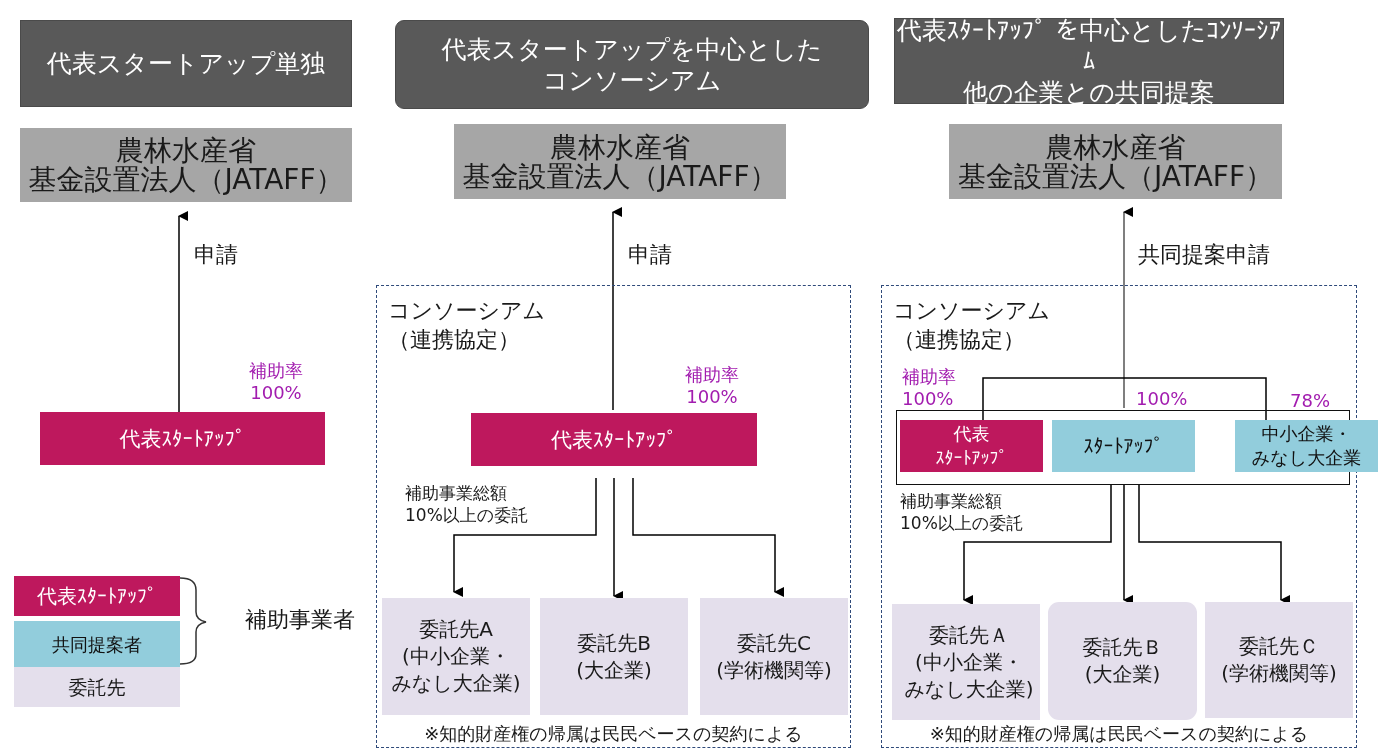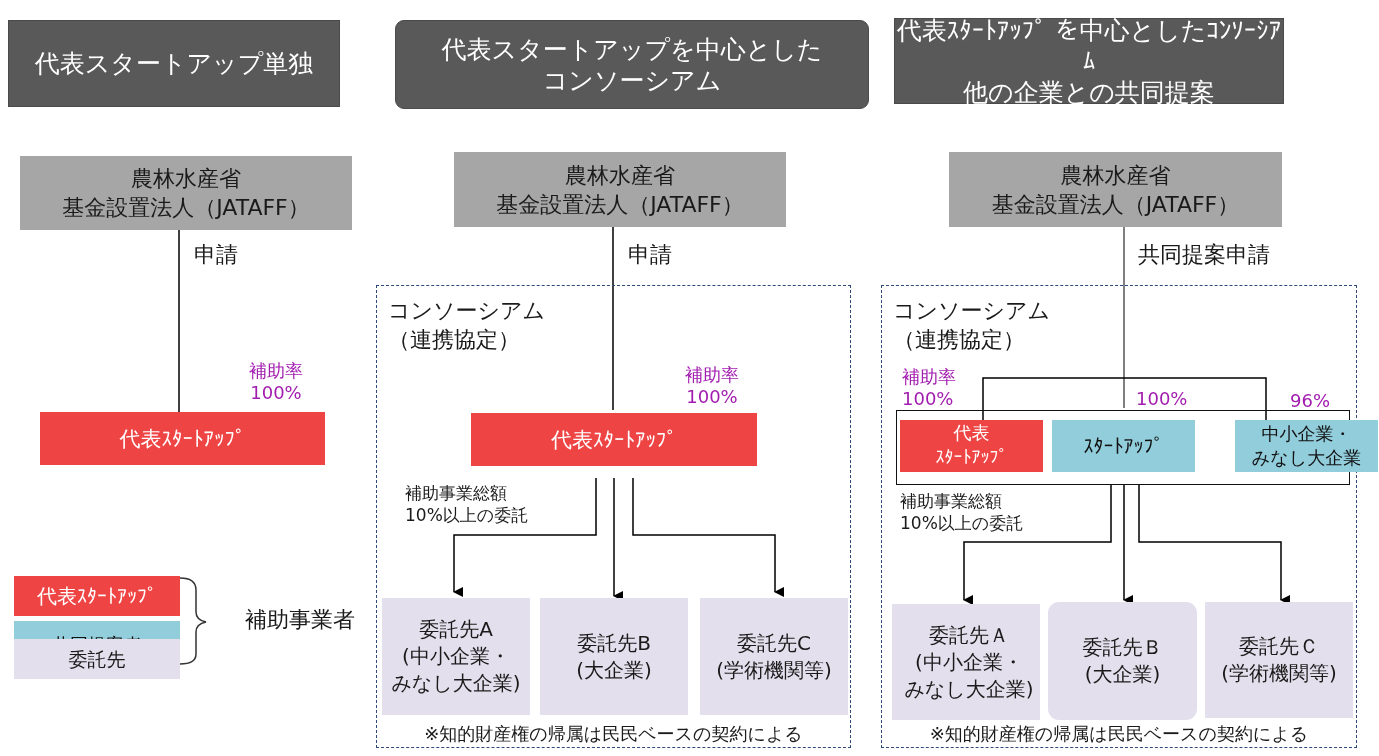--- a/index.html
+++ b/index.html
@@ -2,22 +2,22 @@
 <html><head>
 <meta charset="utf-8">
 <style>
   html, body { margin: 0; padding: 0; background: #ffffff; }
   body { width: 1379px; height: 756px; position: relative; overflow: hidden;
          font-family: "DejaVu Sans", "Liberation Sans", sans-serif; color: #1a1a1a; }
   .abs { position: absolute; box-sizing: border-box; }
   .title { background: #595959; color: #ffffff; display: flex; align-items: center; justify-content: center;
            text-align: center; font-size: 25px; line-height: 31px; white-space: pre-line; border: 1px solid #4a4a4a; }
   .agency { background: #a6a6a6; color: #1a1a1a; display: flex; align-items: center; justify-content: center;
-            text-align: center; font-size: 22px; line-height: 29px; white-space: pre-line; margin-top: 28px; }
-  .navy { background: #ef4444; color: #ffffff; display: flex; align-items: center; justify-content: center;
+            text-align: center; font-size: 28px; line-height: 29px; white-space: pre-line; }
+  .navy { background: #be185d; color: #ffffff; display: flex; align-items: center; justify-content: center;
           text-align: center; white-space: pre-line; }
   .cyan { background: #92cddc; color: #111; display: flex; align-items: center; justify-content: center;
           text-align: center; white-space: pre-line; }
   .lav { background: #e4dfec; color: #1a1a1a; display: flex; align-items: center; justify-content: center;
          text-align: center; white-space: pre-line; font-size: 20px; line-height: 27px; }
   .rate { color: #a21caf; font-size: 18px; line-height: 22px; text-align: center; white-space: pre-line; }
   .label { font-size: 22px; line-height: 26px; white-space: pre-line; }
   .small { font-size: 17px; line-height: 22px; white-space: pre-line; }
   .dash { border: 1.5px dashed #2f4a7a; }
   .note { font-size: 18px; line-height: 22px; text-align: center; white-space: nowrap; }
@@ -48,31 +48,31 @@
 
   <polyline points="983,420 983,378 1266,378 1266,420" fill="none" stroke="#000" stroke-width="1.5"></polyline>
 
   <polyline points="1111,484 1111,542 964,542 964,600" fill="none" stroke="#000" stroke-width="1.5" marker-end="url(#ah)"></polyline>
   <line x1="1124" y1="484" x2="1124" y2="600" stroke="#000" stroke-width="1.5" marker-end="url(#ah)"></line>
   <polyline points="1139,484 1139,542 1281,542 1281,600" fill="none" stroke="#000" stroke-width="1.5" marker-end="url(#ah)"></polyline>
 
   <path d="M180,578 Q196,578 196,590 L196,612 Q196,620 206,622 Q196,624 196,632 L196,654 Q196,664 180,664" fill="none" stroke="#333" stroke-width="1.5"></path>
 </svg>
 
-<div class="abs title" style="left:8px;top:20px;width:332px;height:87px;">代表スタートアップ単独</div>
+<div class="abs title" style="left:20px;top:20px;width:332px;height:87px;">代表スタートアップ単独</div>
 <div class="abs agency" style="left:20px;top:128px;width:332px;height:74px;">農林水産省
 基金設置法人（JATAFF）</div>
 <div class="abs label" style="left:194px;top:242px;">申請</div>
 <div class="abs rate" style="left:236px;top:360px;width:80px;">補助率
 100%</div>
 <div class="abs navy" style="left:40px;top:412px;width:285px;height:53px;font-size:21px;">代表ｽﾀｰﾄｱｯﾌﾟ</div>
 
 <div class="abs navy" style="left:14px;top:576px;width:166px;height:40px;font-size:20px;">代表ｽﾀｰﾄｱｯﾌﾟ</div>
 <div class="abs cyan" style="left:14px;top:621px;width:166px;height:48px;font-size:18px;">共同提案者</div>
-<div class="abs lav" style="left:14px;top:639px;width:166px;height:40px;font-size:19px;">委託先</div>
+<div class="abs lav" style="left:14px;top:667px;width:166px;height:40px;font-size:19px;">委託先</div>
 <div class="abs label" style="left:213px;top:607px;margin-left:32px;">補助事業者</div>
 
 <div class="abs title" style="left:395px;top:20px;width:474px;height:89px;border-radius:9px;">代表スタートアップを中心とした
 コンソーシアム</div>
 <div class="abs agency" style="left:454px;top:124px;width:332px;height:75px;">農林水産省
 基金設置法人（JATAFF）</div>
 <div class="abs label" style="left:628px;top:242px;">申請</div>
 <div class="abs dash" style="left:376px;top:285px;width:475px;height:463px;"></div>
 <div class="abs label" style="left:388px;top:296px;line-height:29px;">コンソーシアム
 （連携協定）</div>
@@ -94,23 +94,23 @@
 他の企業との共同提案</div>
 <div class="abs agency" style="left:949px;top:124px;width:333px;height:75px;">農林水産省
 基金設置法人（JATAFF）</div>
 <div class="abs label" style="left:1138px;top:242px;">共同提案申請</div>
 <div class="abs dash" style="left:881px;top:285px;width:476px;height:463px;"></div>
 <div class="abs label" style="left:893px;top:296px;line-height:29px;">コンソーシアム
 （連携協定）</div>
 <div class="abs rate" style="left:902px;top:366px;text-align:left;">補助率
 100%</div>
 <div class="abs rate" style="left:1136px;top:388px;">100%</div>
-<div class="abs rate" style="left:1290px;top:390px;">96%</div>
+<div class="abs rate" style="left:1290px;top:390px;">78%</div>
 <div class="abs" style="left:896px;top:410px;width:454px;height:75px;border:1.5px solid #111;background:transparent;"></div>
-<div class="abs navy" style="left:900px;top:420px;width:143px;height:52px;font-size:18px;line-height:24px;font-family:Liberation Mono, monospace;">代表
+<div class="abs navy" style="left:900px;top:420px;width:143px;height:52px;font-size:18px;line-height:24px;">代表
 ｽﾀｰﾄｱｯﾌﾟ</div>
 <div class="abs cyan" style="left:1052px;top:420px;width:143px;height:52px;font-size:20px;">ｽﾀｰﾄｱｯﾌﾟ</div>
 <div class="abs cyan" style="left:1235px;top:420px;width:143px;height:52px;font-size:18px;line-height:24px;">中小企業・
 みなし大企業</div>
 <div class="abs small" style="left:900px;top:490px;">補助事業総額
 10%以上の委託</div>
 <div class="abs lav" style="left:892px;top:604px;width:148px;height:116px;padding-left:6px;">委託先Ａ
 (中小企業・
 みなし大企業)</div>
 <div class="abs lav" style="left:1048px;top:602px;width:149px;height:118px;border-radius:11px;">委託先Ｂ

